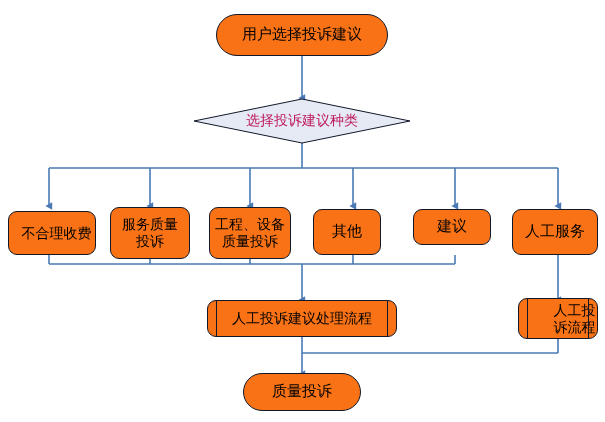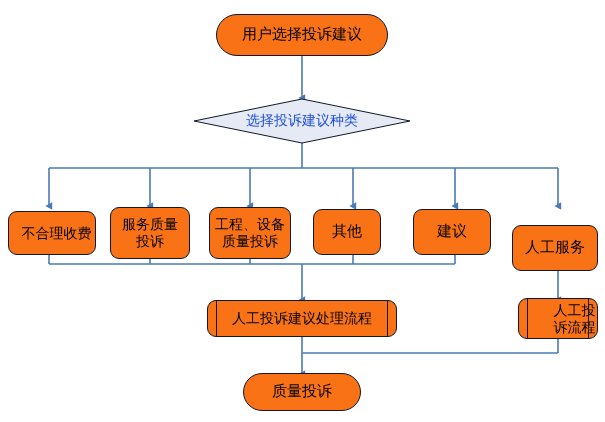--- a/index.html
+++ b/index.html
@@ -68,21 +68,21 @@
   }
   .diamond-label {
     position: absolute;
     left: 0;
     top: 0;
     width: 100%;
     height: 100%;
     display: flex;
     align-items: center;
     justify-content: center;
-    color: #1d4ed8;
+    color: #be185d;
     text-align: center;
   }
 </style>
 </head>
 <body>
 
 <div id="canvas">
 
   <svg class="connectors" viewBox="0 0 605 422" xmlns="http://www.w3.org/2000/svg">
     <defs>
@@ -133,23 +133,23 @@
   <div class="node roundbox" style="left:8px; top:211px; width:88px; height:44px; font-size:14px;padding-left:9px;">不合理收费</div>
 
   <div class="node roundbox" style="left:110px; top:207px; width:80px; height:52px; font-size:14px;">服务质量
 投诉</div>
 
   <div class="node roundbox" style="left:209px; top:207px; width:82px; height:52px; font-size:14px;">工程、设备
 质量投诉</div>
 
   <div class="node roundbox" style="left:313px; top:209px; width:68px; height:46px; font-size:15px;">其他</div>
 
-  <div class="node roundbox" style="left:413px; top:209px; width:78px; height:46px; font-size:15px;">建议</div>
+  <div class="node roundbox" style="left:413px; top:209px; width:78px; height:36px; font-size:15px;">建议</div>
 
-  <div class="node roundbox" style="left:512px; top:209px; width:86px; height:46px; font-size:15px;margin-top:16px;">人工服务</div>
+  <div class="node roundbox" style="left:512px; top:209px; width:86px; height:46px; font-size:15px;">人工服务</div>
 
   <div class="node process-pre" style="left:207px; top:300px; width:190px; height:37px; font-size:14px;">
     <span class="bar-l"></span>
     <span class="bar-r"></span>
     <span>人工投诉建议处理流程</span>
   </div>
 
   <div class="node process-pre" style="left:518px; top:298px; width:80px; height:41px; font-size:14px;padding-left:33px;">
     <span class="bar-l"></span>
     <span class="bar-r"></span>

